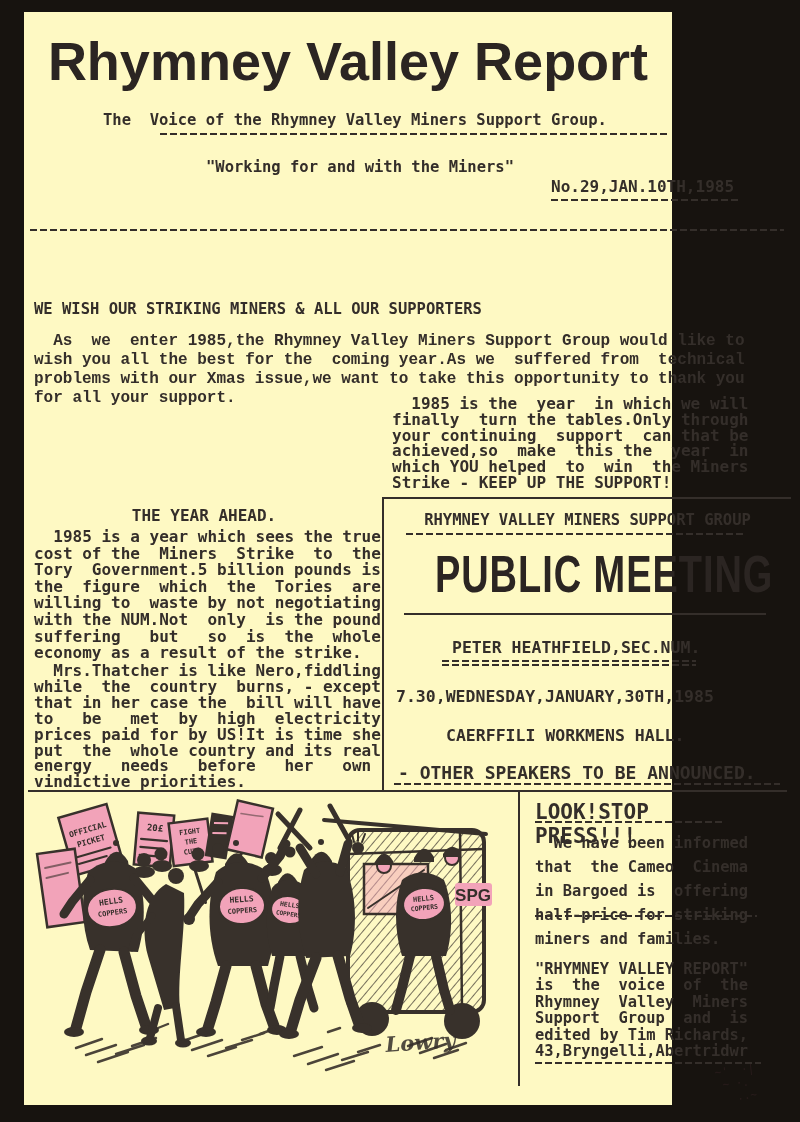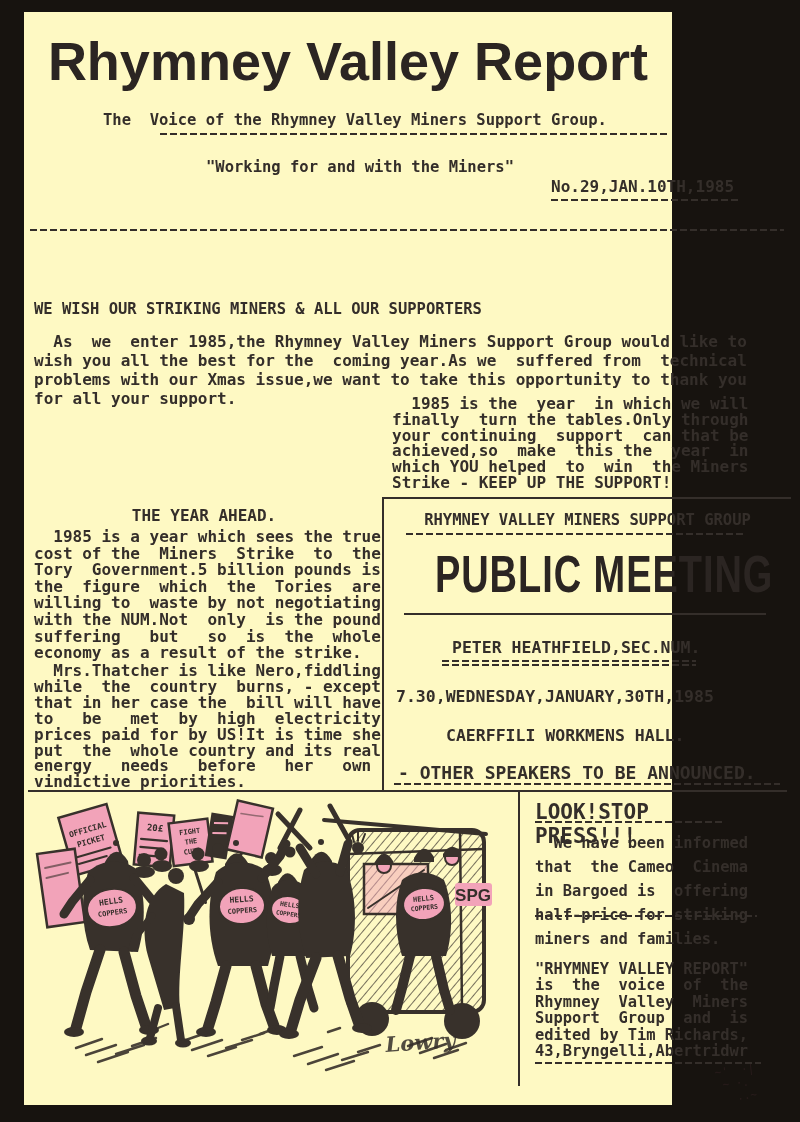--- a/index.html
+++ b/index.html
@@ -42,21 +42,21 @@
 
   <div class="abs mono center" style="left:0;top:146px;width:100%;font-size:15.5px;padding-left:24px;box-sizing:border-box;">"Working for and with the Miners"</div>
 
   <div class="abs mono" style="left:527px;top:165px;font-size:16px;">No.29,JAN.10TH,1985</div>
   <div class="dash" style="left:527px;top:187px;width:190px;"></div>
 
   <div class="dash" style="left:6px;top:217px;width:754px;"></div>
 
   <div class="abs mono" style="left:10px;top:256px;font-size:15.5px;margin-top:32px;">WE WISH OUR STRIKING MINERS &amp; ALL OUR SUPPORTERS</div>
 
-  <div class="abs mono" style="left:10px;top:320px;width:750px;font-size:16px;line-height:19px;">  As  we  enter 1985,the Rhymney Valley Miners Support Group would like to
+  <div class="abs mono" style="left:10px;top:320px;width:750px;font-size:16px;line-height:19px;font-family:Liberation Mono, monospace;">  As  we  enter 1985,the Rhymney Valley Miners Support Group would like to
 wish you all the best for the  coming year.As we  suffered from  technical
 problems with our Xmas issue,we want to take this opportunity to thank you
 for all your support.</div>
 
 
   <div class="abs mono center" style="left:10px;top:494px;width:340px;font-size:16px;">THE YEAR AHEAD.</div>
 
   <div class="abs mono" style="left:10px;top:517px;width:360px;font-size:16px;line-height:16.6px;">  1985 is a year which sees the true
 cost of the  Miners  Strike  to  the
 Tory  Government.5 billion pounds is

